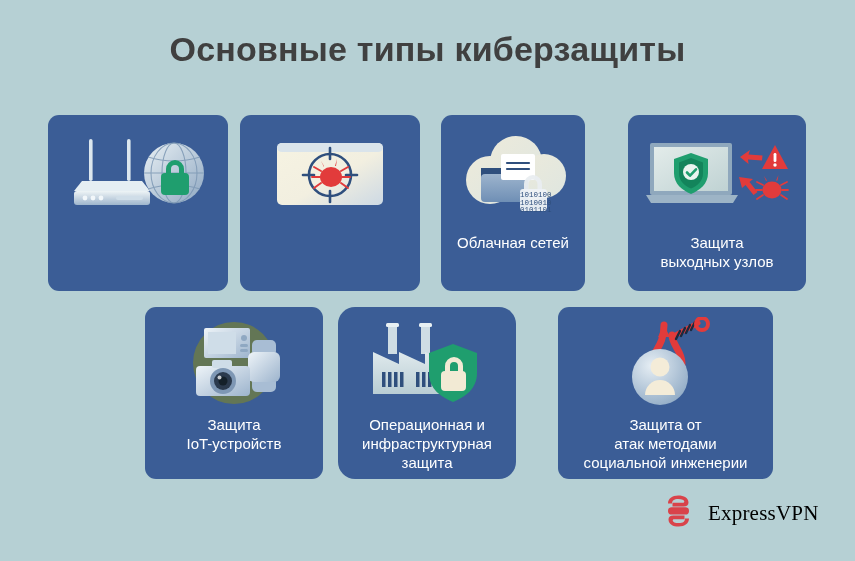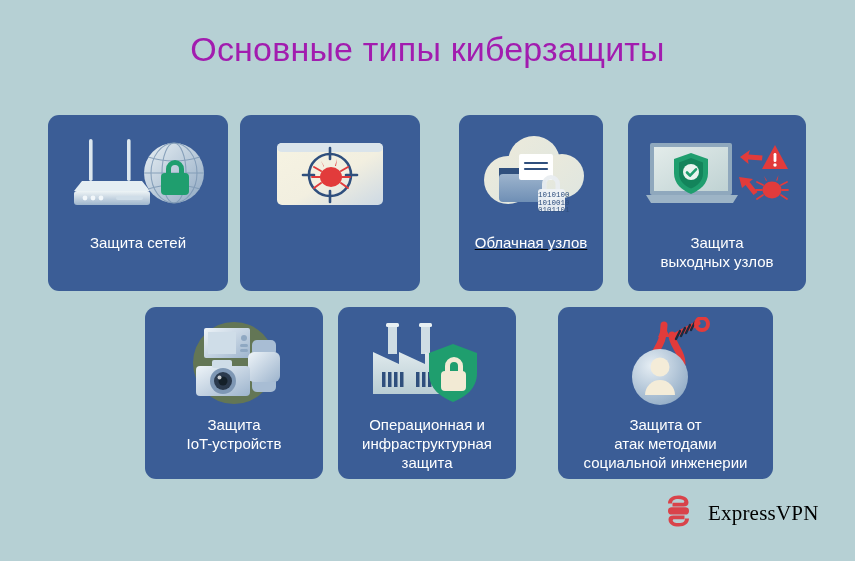--- a/index.html
+++ b/index.html
@@ -19,23 +19,23 @@
     width: 855px;
     height: 561px;
   }
   #page-title {
     position: absolute;
     left: 0;
     top: 30px;
     width: 855px;
     text-align: center;
     font-size: 34px;
-    color: #a21caf;
+    color: #404040;
     letter-spacing: 0.2px;
-    font-weight: 400;
+    font-weight: 700;
   }
   .card {
     position: absolute;
     background: #3b5d96;
     border-radius: 11px;
     box-sizing: border-box;
     display: flex;
     flex-direction: column;
     align-items: center;
   }
@@ -60,24 +60,24 @@
   .row-top { top: 115px; height: 176px; }
   .row-top .card-icon { height: 100px; margin-top: 10px; }
   .row-top .card-label { margin-top: 8px; }
   
   .row-bot { top: 307px; height: 172px; }
   .row-bot .card-icon { height: 92px; margin-top: 10px; }
   .row-bot .card-label { margin-top: 6px; }
 
   #card-network   { left: 48px;  width: 180px; }
   #card-app       { left: 240px; width: 180px; }
-  #card-cloud     { left: 459px; width: 144px; text-decoration: underline; }
+  #card-cloud     { left: 441px; width: 144px; }
   #card-endpoint  { left: 628px; width: 178px; }
   #card-iot       { left: 145px; width: 178px; }
-  #card-ops       { left: 338px; width: 178px; }
+  #card-ops       { left: 338px; width: 178px; border-radius: 17px; }
   #card-social    { left: 558px; width: 215px; }
 
   #brand-logo {
     position: absolute;
     left: 664px;
     top: 494px;
     width: 160px;
     height: 38px;
     display: flex;
     align-items: center;
@@ -127,21 +127,20 @@
           <ellipse cx="106" cy="44" rx="23" ry="30"></ellipse>
           <line x1="76" y1="44" x2="136" y2="44"></line>
           <path d="M80 28 Q106 36 132 28"></path>
           <path d="M80 60 Q106 52 132 60"></path>
         </g>
 
         <path d="M98 40 a9 9 0 0 1 18 0 v6 h-5 v-6 a4 4 0 0 0 -8 0 v6 h-5 z" fill="#1f9e6e"></path>
         <rect x="93" y="44" width="28" height="22" rx="4" fill="#1f9e6e"></rect>
       </svg>
     </div>
-    <div class="card-label">Защита сетей</div>
   </div>
 
   <div class="card row-top" id="card-app">
     <div class="card-icon">
       <svg width="122" height="92" viewBox="0 0 122 92">
         <defs>
           <linearGradient id="gWin" x1="0" y1="0" x2="1" y2="1">
             <stop offset="0%" stop-color="#f6f3e2"></stop>
             <stop offset="55%" stop-color="#f2efe0"></stop>
             <stop offset="100%" stop-color="#cdd9e4"></stop>
@@ -205,21 +204,21 @@
           <line x1="59" y1="41" x2="81" y2="41"></line>
         </g>
 
         <path d="M76 56 a9 9 0 0 1 18 0 v7 h-4.5 v-7 a4.5 4.5 0 0 0 -9 0 v7 H76 z" fill="#e9edf0" opacity="0.95"></path>
         <rect x="72" y="61" width="27" height="22" rx="3" fill="#eef2f5" opacity="0.95"></rect>
         <text x="72" y="69" font-family="'Liberation Mono', monospace" font-size="7.5" fill="#2f4f7d">1010100</text>
         <text x="72" y="77" font-family="'Liberation Mono', monospace" font-size="7.5" fill="#2f4f7d">1010010</text>
         <text x="72" y="84" font-family="'Liberation Mono', monospace" font-size="7.5" fill="#2f4f7d">0101101</text>
       </svg>
     </div>
-    <div class="card-label">Облачная узлов</div>
+    <div class="card-label">Облачная сетей</div>
   </div>
 
   <div class="card row-top" id="card-endpoint">
     <div class="card-icon">
       <svg width="146" height="88" viewBox="0 0 146 88">
         <defs>
           <linearGradient id="gScreen" x1="0" y1="0" x2="1" y2="1">
             <stop offset="0%" stop-color="#e3ecea"></stop>
             <stop offset="100%" stop-color="#bfd2d3"></stop>
           </linearGradient>

